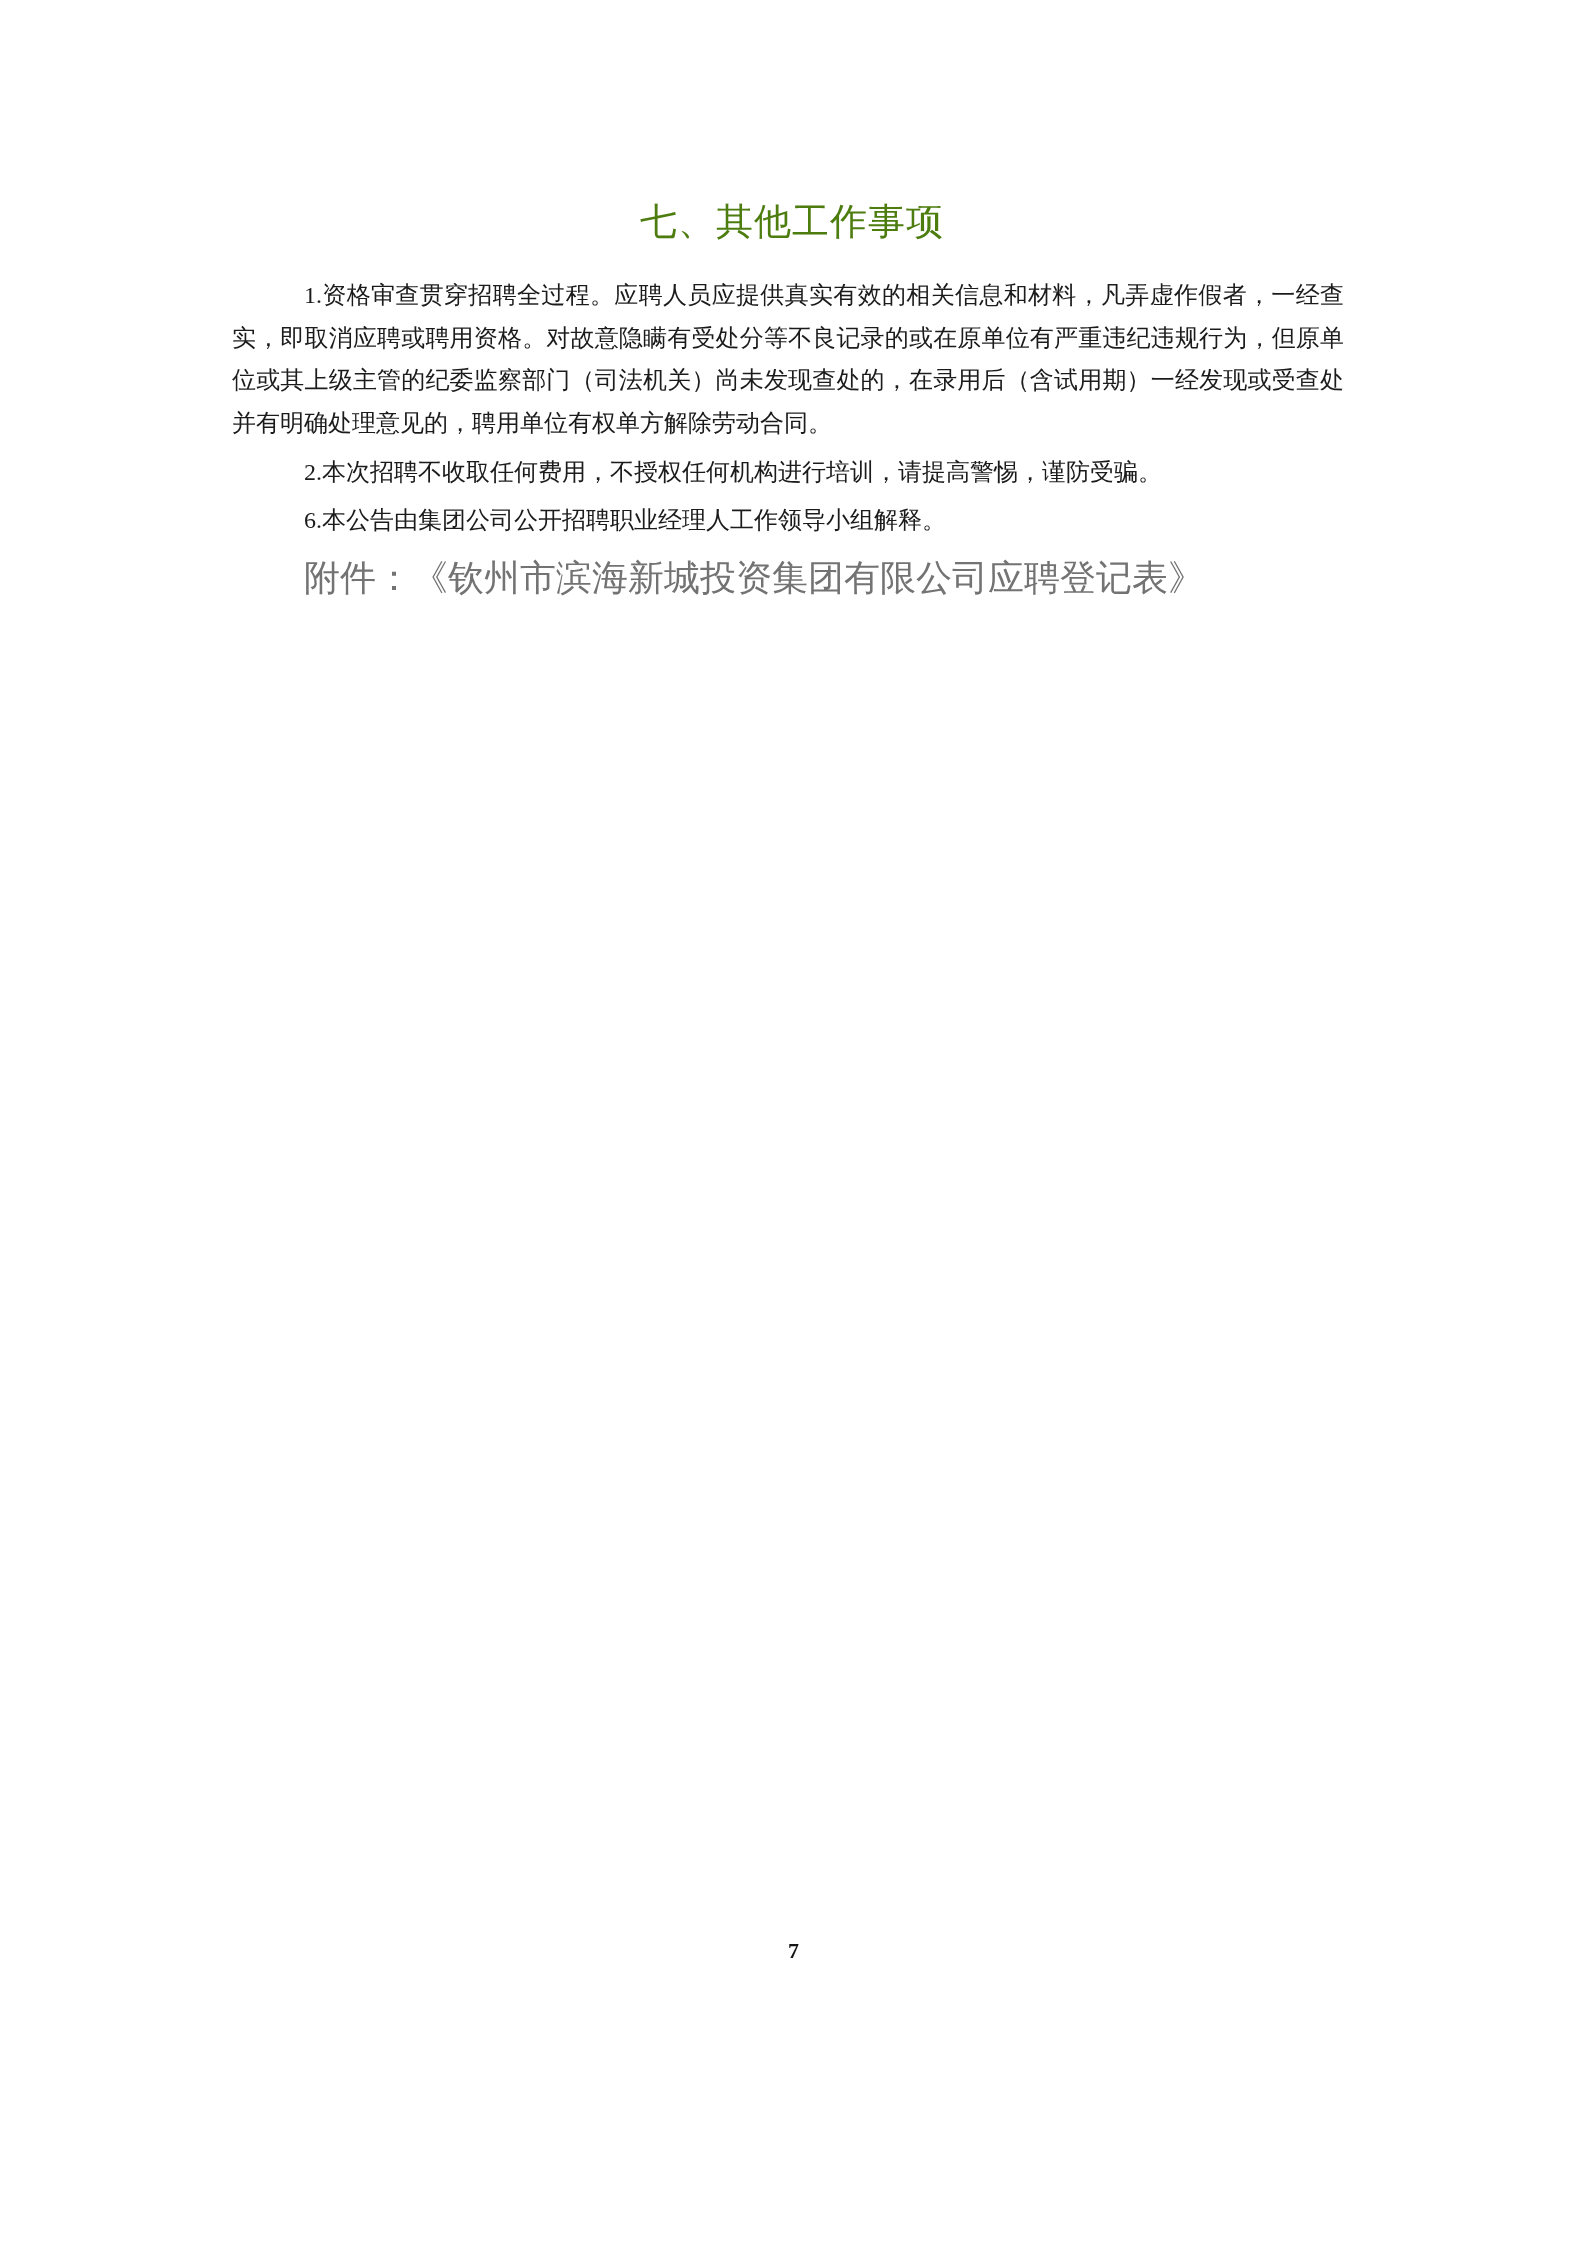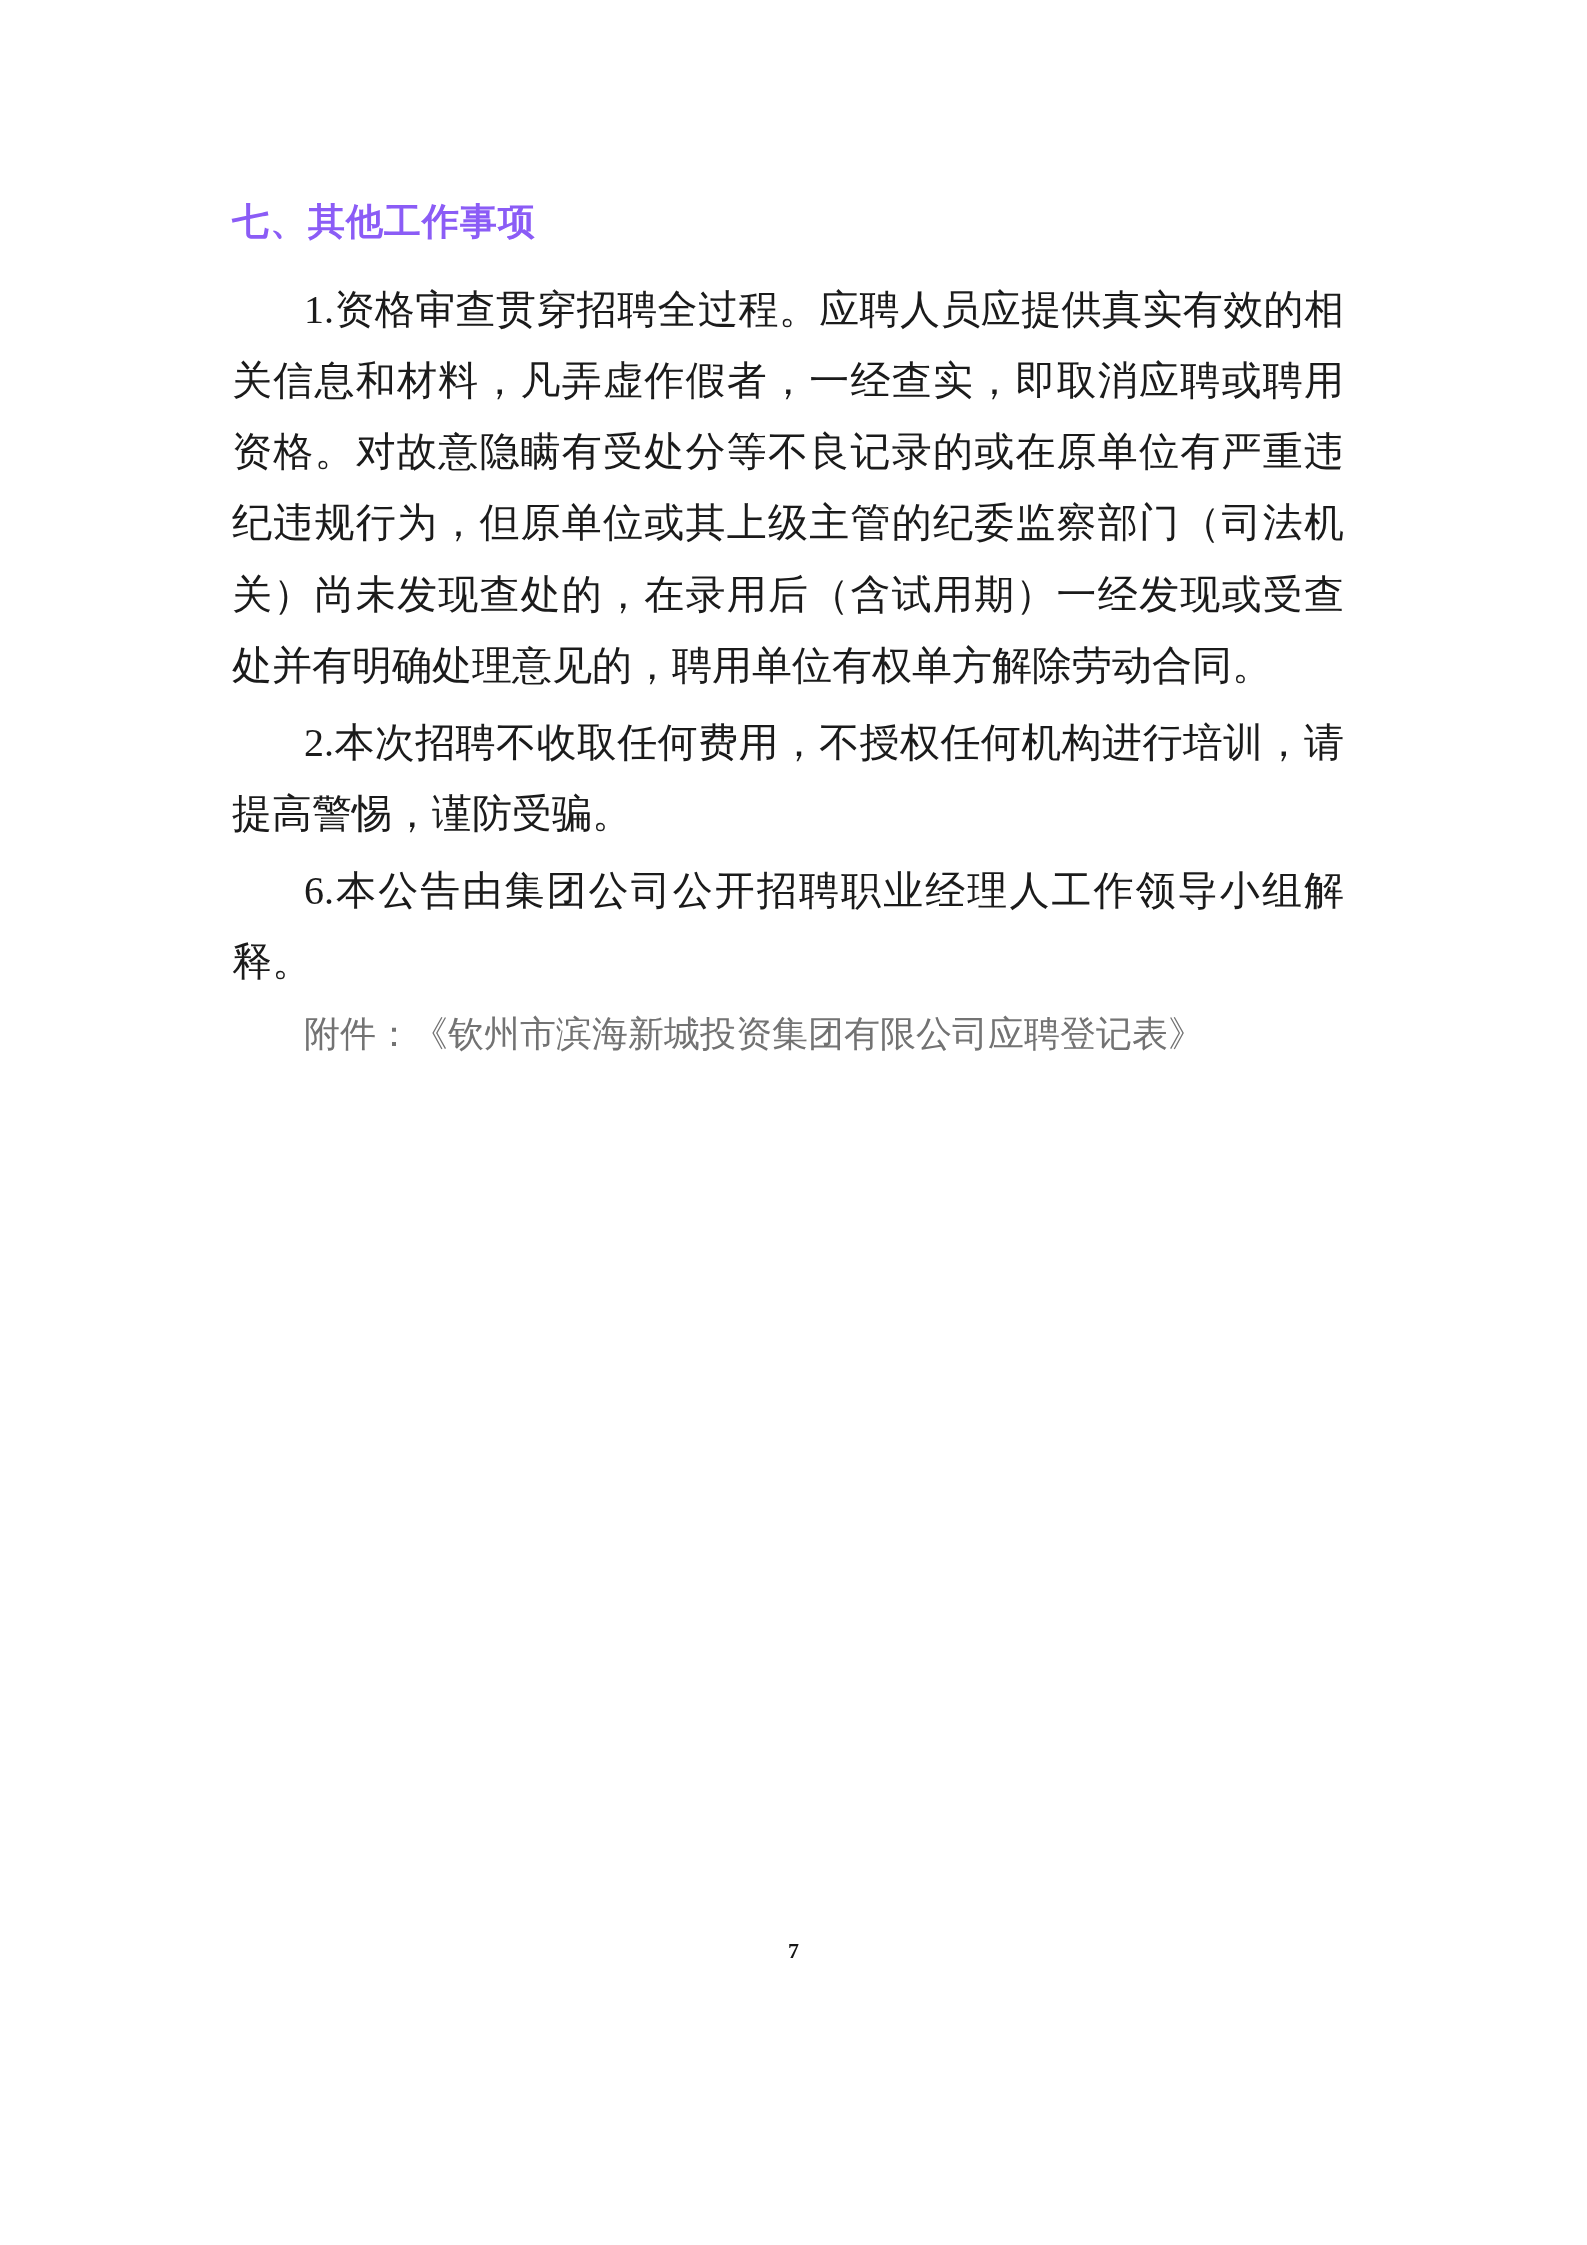--- a/index.html
+++ b/index.html
@@ -18,29 +18,30 @@
     overflow: hidden;
   }
   .content {
     position: absolute;
     left: 232px;
     top: 196px;
     width: 1120px;
   }
   .section-heading {
     font-family: "DejaVu Sans", "Liberation Sans", sans-serif;
-    font-weight: bold;
+    font-weight: normal;
     font-size: 37px;
     letter-spacing: 1px;
-    color: #8b5cf6;
+    color: #4d7c0f;
     margin: 0 0 26px 0;
     line-height: 1.4;
+    text-align: center;
   }
   .para {
-    font-size: 40px;
+    font-size: 24px;
     line-height: 1.78;
     text-align: justify;
     text-justify: inter-ideograph;
     margin: 0 8px 6px 0;
     text-indent: 72px;
     color: #1b1b1b;
     font-family: "Liberation Serif", "DejaVu Serif", serif;
   }
   .para.tight {
     margin-bottom: 4px;

